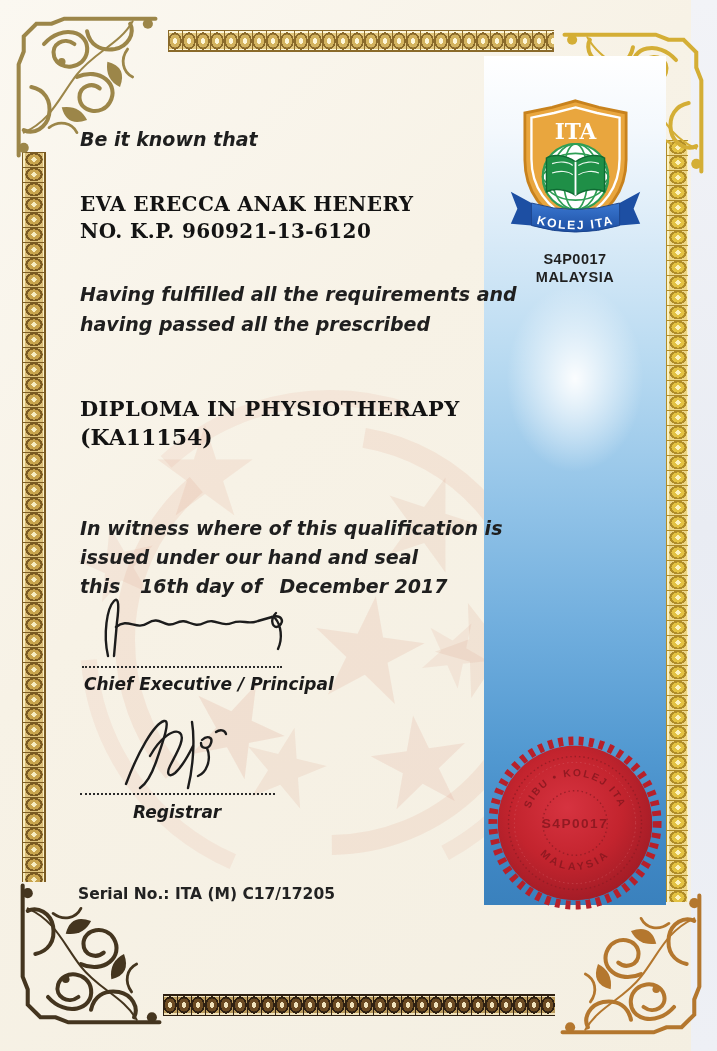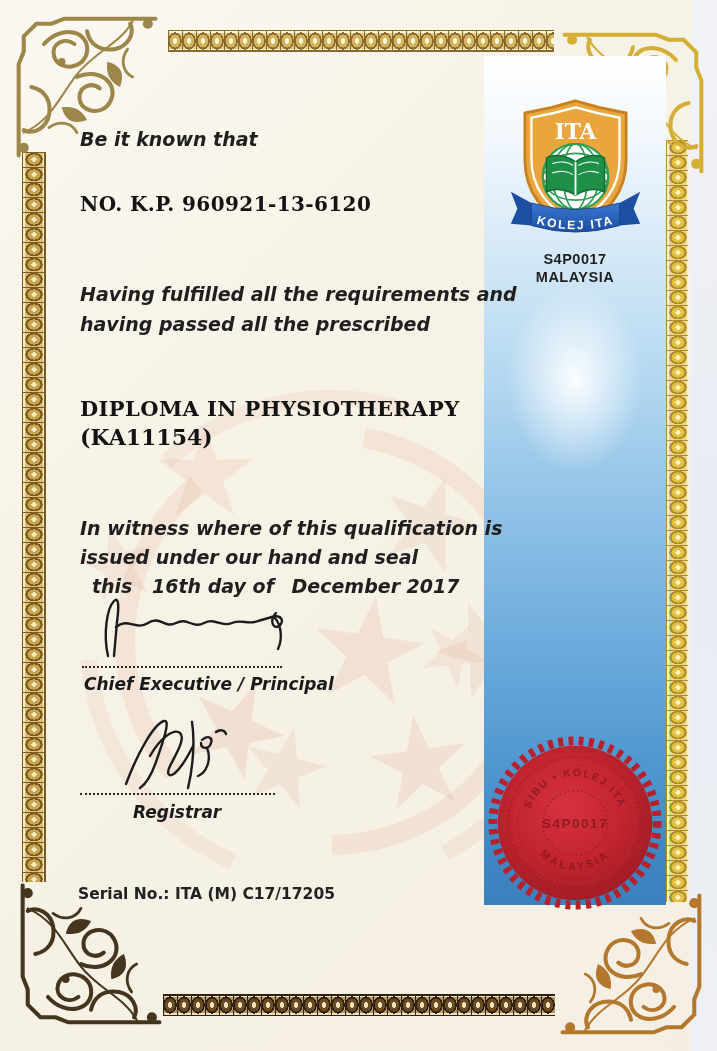--- a/index.html
+++ b/index.html
@@ -57,21 +57,21 @@
   .txt{position:absolute;color:#1f1f1f;}
   .italic-line{font-family:"DejaVu Sans",sans-serif;font-style:italic;font-weight:600;font-size:19px;line-height:30px;}
   .intro{left:80px;top:124px;font-size:19px;}
   .name-block{left:80px;top:191px;font-family:"DejaVu Serif",serif;font-weight:bold;
       font-size:20px;line-height:27px;color:#131313;letter-spacing:.4px;}
   .body-block{left:80px;top:279px;}
   .award-title{left:80px;top:396px;font-family:"DejaVu Serif",serif;font-weight:bold;font-size:21px;color:#131313;letter-spacing:.4px;}
   .award-code{left:80px;top:424px;font-family:"DejaVu Serif",serif;font-weight:bold;font-size:22px;color:#131313;}
   .witness-block{left:80px;top:514px;line-height:29px;}
   .date-line span{display:inline-block;}
-  .dsp1{margin-right:13px;margin-left:12px;} .dsp2{} .dsp3{margin-right:11px;}
+  .dsp1{margin-right:13px;} .dsp2{} .dsp3{margin-right:11px;}
   .sig-svg{position:absolute;}
   #sig1{left:88px;top:592px;width:215px;height:72px;}
   #sig2{left:112px;top:710px;width:155px;height:84px;}
   .dotline{position:absolute;border-top:2.5px dotted #2b2b2b;height:0;}
   #dot1{left:82px;top:666px;width:200px;}
   #dot2{left:80px;top:793px;width:195px;}
   .sig-title{font-family:"DejaVu Sans",sans-serif;font-style:italic;font-weight:600;font-size:17px;color:#1a1a1a;}
   #sigt1{left:84px;top:674px;} #sigt2{left:133px;top:802px;}
   .serial{left:78px;top:885px;font-family:"DejaVu Sans",sans-serif;font-weight:600;font-size:15.5px;color:#222;}
 </style>
@@ -204,20 +204,21 @@
       <text x="90" y="95" text-anchor="middle" font-size="14" letter-spacing="1.5" fill="#8c1820" opacity="0.9">S4P0017</text>
       <text font-size="11" letter-spacing="3" fill="#8c1820" opacity="0.9">
         <textPath href="#sealBottom" startOffset="50%" text-anchor="middle">MALAYSIA</textPath>
       </text>
     </svg>
   </div>
 
   <div class="txt italic-line intro">Be it known that</div>
 
   <div class="txt name-block">
+    <div>EVA ERECCA ANAK HENERY</div>
     <div>NO. K.P. 960921-13-6120</div>
   </div>
 
   <div class="txt italic-line body-block">
     <div>Having fulfilled all the requirements and</div>
     <div>having passed all the prescribed</div>
   </div>
 
   <div class="txt award-title">DIPLOMA IN PHYSIOTHERAPY</div>
   <div class="txt award-code">(KA11154)</div>

